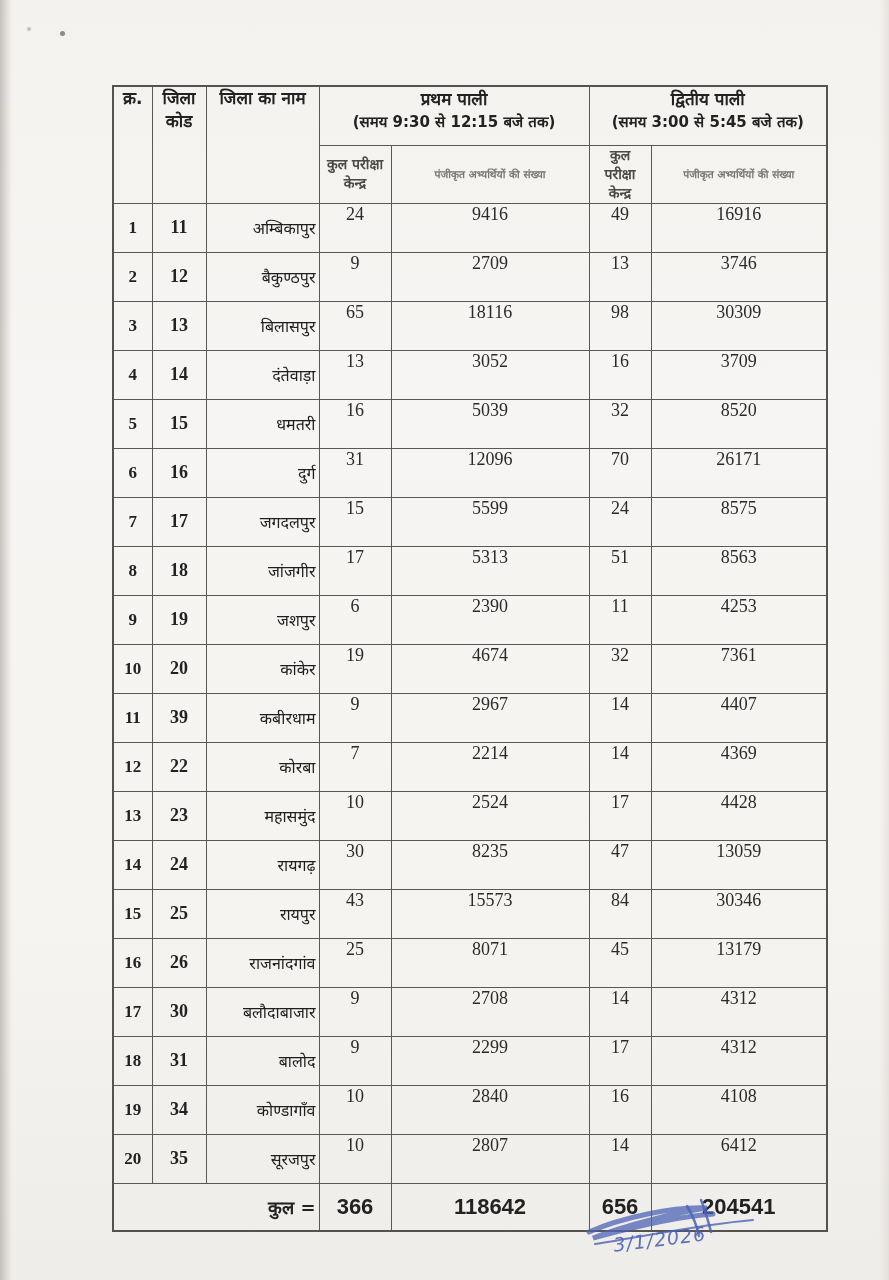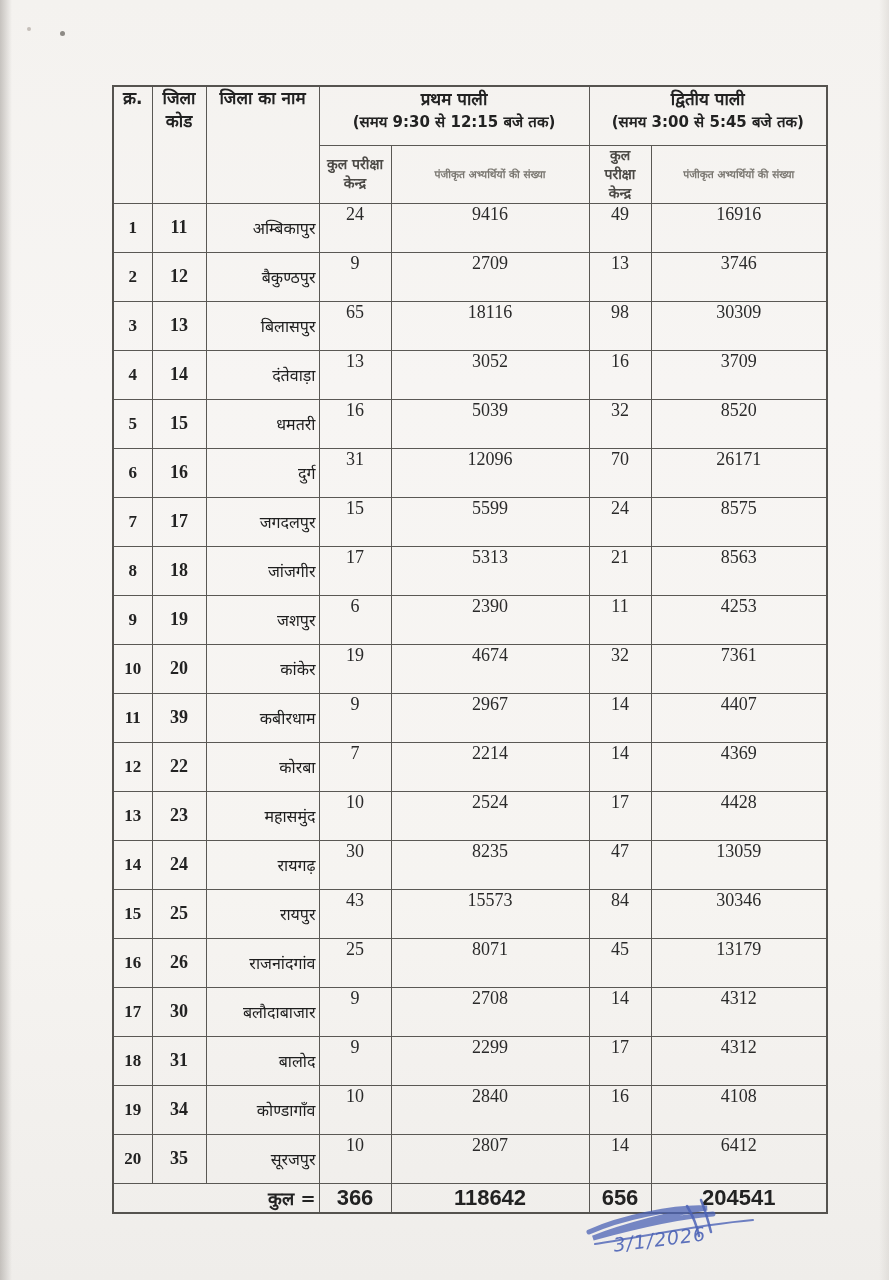--- a/index.html
+++ b/index.html
@@ -42,21 +42,21 @@
   .hdr-shift .time{font-size:15px;font-weight:bold;}
   .hdr-sub{font-size:14px;font-weight:bold;color:#4c4a46;height:46px;vertical-align:middle;text-align:center;line-height:1.35;}
   .hdr-sub.light{color:#7b7872;font-size:10.5px;margin-left:38px;}
 
   tr.data-row{height:49px;}
   td.c-sno{font-size:17px;font-weight:bold;text-align:center;font-family:"Liberation Serif","DejaVu Serif",serif;}
   td.c-code{font-size:18px;font-weight:bold;text-align:center;font-family:"Liberation Serif","DejaVu Serif",serif;}
   td.c-name{font-size:16px;text-align:right;padding-left:5px;color:#1e1e1e;}
   td.c-num{font-size:18px;text-align:center;font-family:"Liberation Serif","DejaVu Serif",serif;color:#2a2a2a;vertical-align:top;padding-top:9px;}
 
-  tr.total-row{height:30px;}
+  tr.total-row{height:48px;}
   tr.total-row td{font-weight:bold;}
   td.t-label{font-size:18px;text-align:right;padding-right:10px;}
   td.t-num{font-size:22px;text-align:center;font-family:Liberation Sans, sans-serif;}
 
   .signature{position:absolute;left:575px;top:1198px;width:240px;height:78px;}
   .sig-date{
     position:absolute;left:38px;top:30px;
     transform:rotate(-7deg);
     font-family:"DejaVu Sans","Liberation Sans",sans-serif;
     font-style:italic;font-size:19px;color:#4c63b6;opacity:0.9;
@@ -173,21 +173,21 @@
     <td class="c-num">24</td>
     <td class="c-num">8575</td>
   </tr>
 
   <tr class="data-row">
     <td class="c-sno">8</td>
     <td class="c-code">18</td>
     <td class="c-name">जांजगीर</td>
     <td class="c-num">17</td>
     <td class="c-num">5313</td>
-    <td class="c-num">21</td>
+    <td class="c-num">51</td>
     <td class="c-num">8563</td>
   </tr>
 
   <tr class="data-row">
     <td class="c-sno">9</td>
     <td class="c-code">19</td>
     <td class="c-name">जशपुर</td>
     <td class="c-num">6</td>
     <td class="c-num">2390</td>
     <td class="c-num">11</td>

